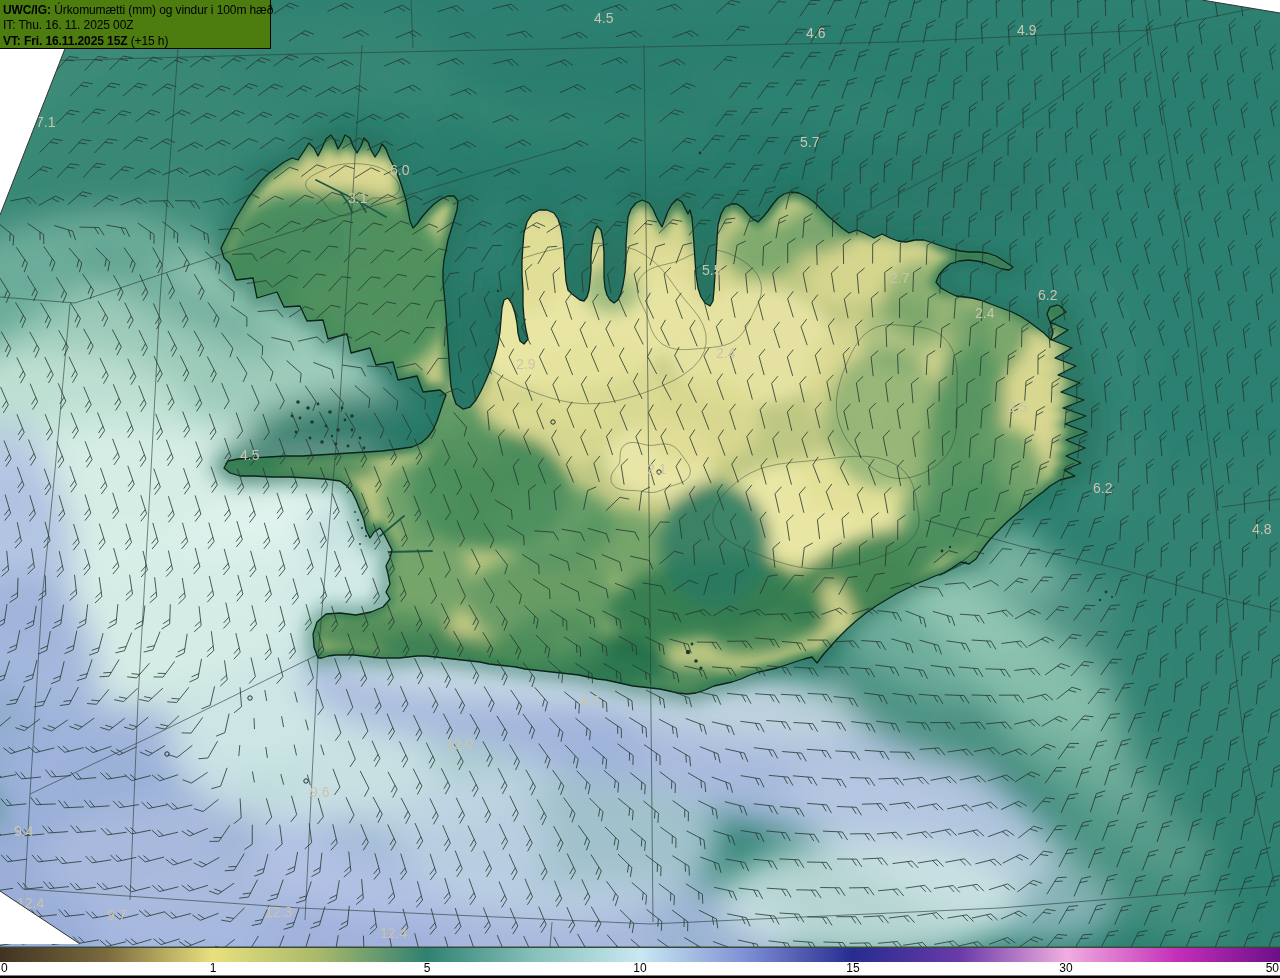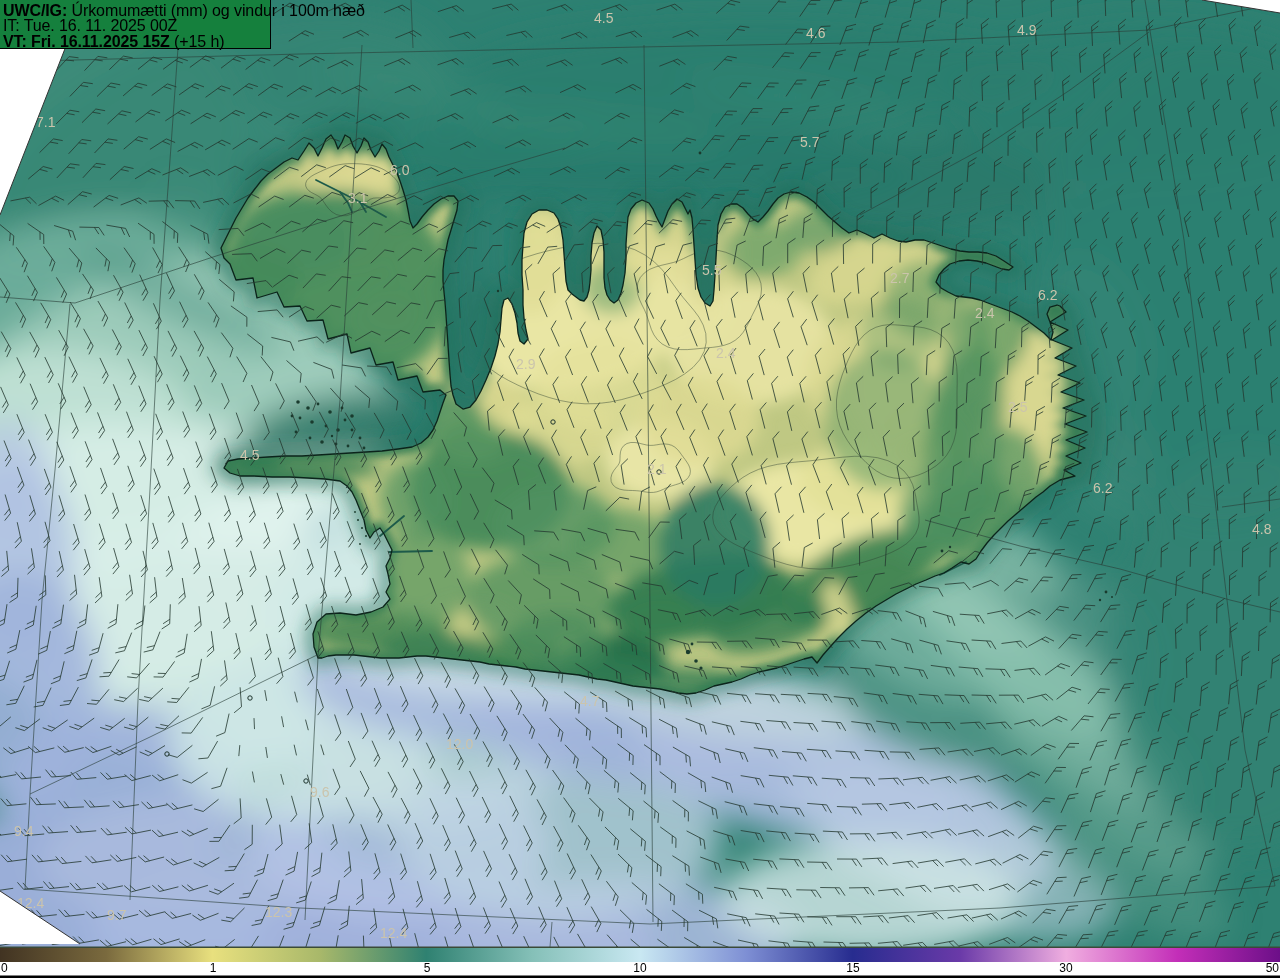--- a/index.html
+++ b/index.html
@@ -1,16 +1,16 @@
 <!DOCTYPE html>
 <html><head><meta charset="utf-8">
 <style>
 html,body{margin:0;padding:0;background:#fff;width:1280px;height:978px;overflow:hidden}
 #wrap{position:relative;width:1280px;height:978px}
-#title{position:absolute;left:0;top:0;width:271px;height:49px;background:#15803d;border-right:1.5px solid #000;border-bottom:1.5px solid #000;font-family:"Liberation Sans",sans-serif;font-size:16px;letter-spacing:-0.1px;line-height:15.5px;padding:2.5px 0 0 3px;box-sizing:border-box;white-space:nowrap;z-index:5}
+#title{position:absolute;left:0;top:0;width:271px;height:49px;background:#4d7c0f;border-right:1.5px solid #000;border-bottom:1.5px solid #000;font-family:"Liberation Sans",sans-serif;font-size:12px;letter-spacing:-0.1px;line-height:15.5px;padding:2.5px 0 0 3px;box-sizing:border-box;white-space:nowrap;z-index:5}
 svg{position:absolute;left:0;top:0}
 </style></head>
 <body>
 <div id="wrap">
 <svg width="1280" height="978" viewBox="0 0 1280 978">
       <defs>
 <filter id="b1" x="-30%" y="-30%" width="160%" height="160%">
           <feGaussianBlur stdDeviation="16"></feGaussianBlur>
         </filter>
 <filter id="b2" x="-40%" y="-40%" width="180%" height="180%">
@@ -1858,15 +1858,15 @@
         <text x="213" y="972" text-anchor="middle">1</text>
         <text x="427" y="972" text-anchor="middle">5</text>
         <text x="640" y="972" text-anchor="middle">10</text>
         <text x="853" y="972" text-anchor="middle">15</text>
         <text x="1066" y="972" text-anchor="middle">30</text>
         <text x="1279" y="972" text-anchor="end">50</text>
       </g>
     </svg>
 <div id="title">
       <div><b>UWC/IG:</b> Úrkomumætti (mm) og vindur i 100m hæð</div>
-      <div>IT: Tue. 16. 11. 2025 00Z</div>
+      <div>IT: Thu. 16. 11. 2025 00Z</div>
       <div><b>VT: Fri. 16.11.2025 15Z</b> (+15 h)</div>
     </div>
 </div>
 </body></html>

